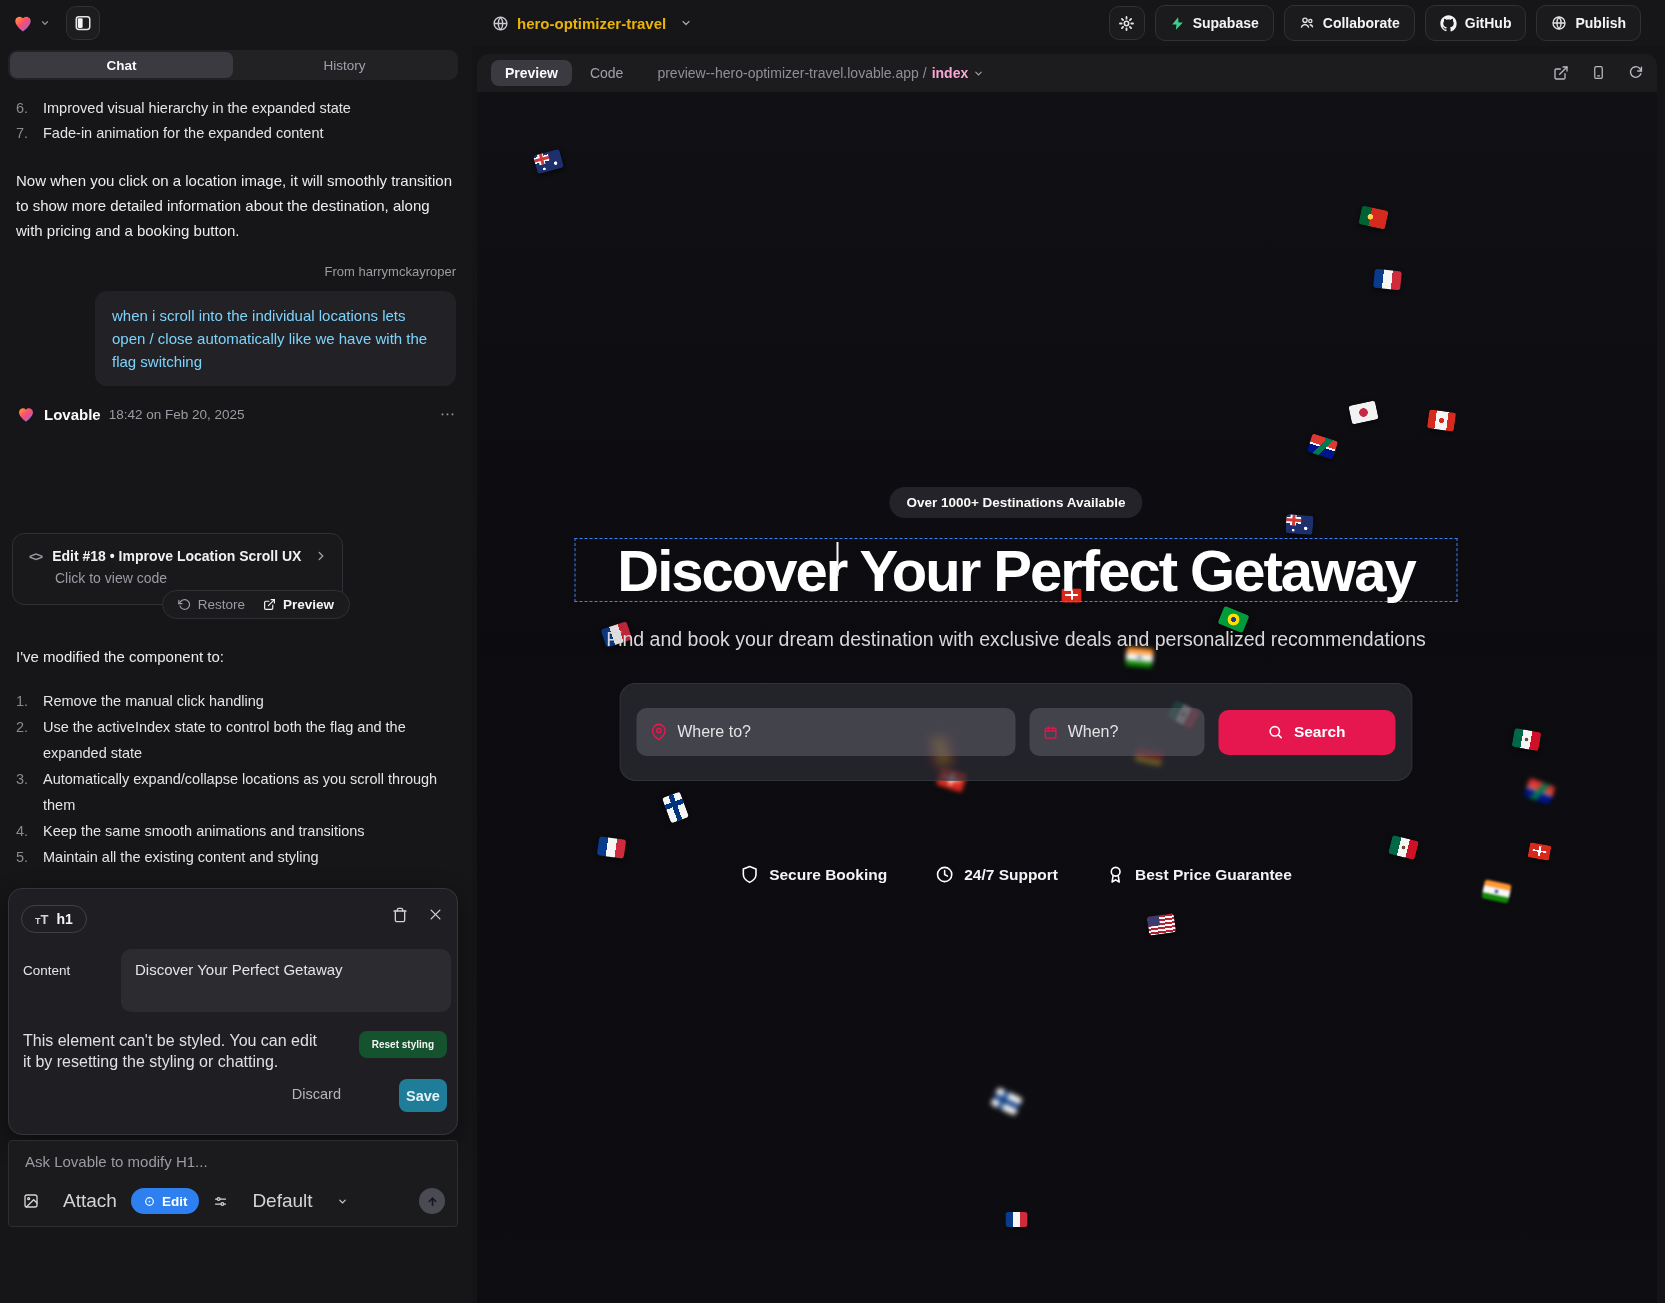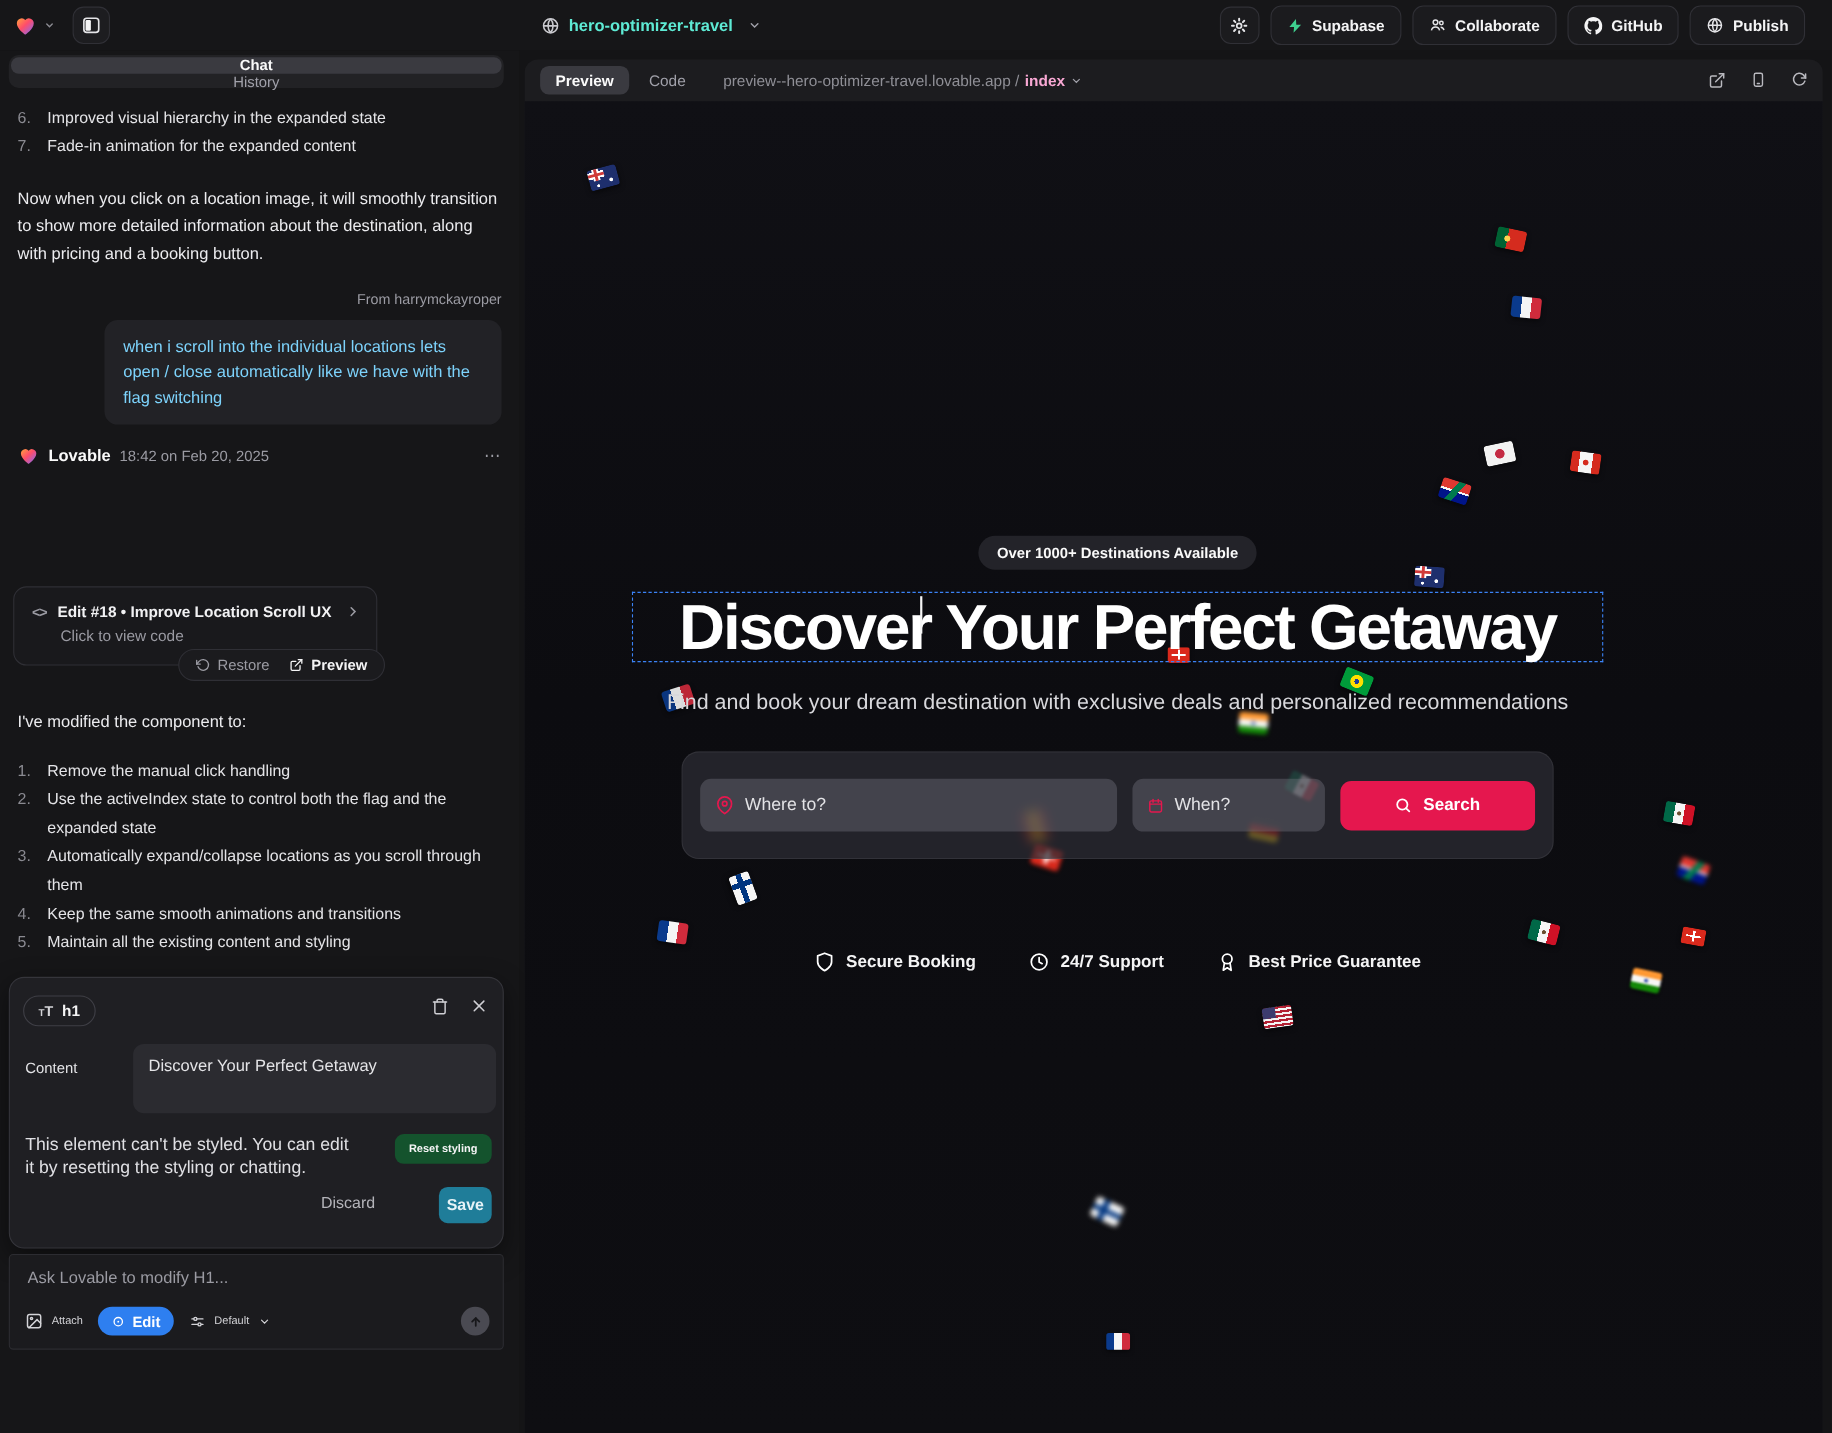--- a/index.html
+++ b/index.html
@@ -8,31 +8,31 @@
 
   
   .topbar { position:absolute; left:0; top:0; width:1665px; height:46px; background:#161618; }
   .topbar-left { position:absolute; left:12px; top:0; height:46px; display:flex; align-items:center; gap:6px; }
   .logo-heart { width:22px; height:22px; display:block; }
   .logo-chev { color:#8a8a91; display:flex; }
   .panel-toggle { margin-left:10px; width:34px; height:34px; border:1px solid #303036; border-radius:10px;
     background:#1d1d20; display:flex; align-items:center; justify-content:center; cursor:pointer; }
   .project { position:absolute; left:492px; top:0; height:46px; display:flex; align-items:center; gap:8px; }
   .project .globe { color:#c9c9ce; display:flex; }
-  .project-name { color:#5eead4; font-size:15px; font-weight:700; }
+  .project-name { color:#eab308; font-size:15px; font-weight:700; }
   .project .chev { color:#a1a1aa; display:flex; margin-left:6px; }
   .topbar-right { position:absolute; right:24px; top:0; height:46px; display:flex; align-items:center; gap:10px; }
   .tb-btn { height:24px; display:flex; align-items:center; gap:8px; padding:17px 14px; border:1px solid #303036;
     border-radius:10px; background:#1b1b1e; color:#f4f4f5; font-size:14px; font-weight:600; cursor:pointer; }
   .tb-icon-btn { width:36px; height:34px; padding:0; justify-content:center; }
 
   
   .chat-col { position:absolute; left:0; top:46px; width:472px; bottom:0; background:#161618; }
   .tabs { position:absolute; left:8px; right:14px; top:4px; height:30px; background:#222225; border-radius:9px;
-    display:flex; padding:2px;flex-direction:column; }
+    display:flex; padding:2px; }
   .tab { flex:1; display:flex; align-items:center; justify-content:center; font-size:13.5px; color:#a1a1aa;
     border-radius:7px; cursor:pointer; }
   .tab.active { background:#3a3a40; color:#fafafa; font-weight:600; }
 
   .chat-block { position:absolute; left:16px; right:16px; color:#e4e4e7; }
   .num-item { display:flex; font-size:14.5px; line-height:17px; }
   .num-item .num { width:27px; color:#8a8a91; text-align:left; flex:none; }
   .para { font-size:15px; line-height:25px; color:#ececef; }
   .from-label { text-align:right; font-size:13px; color:#9b9ba3; }
   .user-bubble { position:absolute; left:95px; right:16px; background:#222226; border-radius:12px;
@@ -82,21 +82,21 @@
   .save-btn { position:absolute; right:10px; top:190px; width:48px; height:33px; background:#1f7d99; border-radius:8px;
     color:#e6f3f7; font-size:14.5px; font-weight:600; display:flex; align-items:center; justify-content:center; cursor:pointer; }
 
   
   .ask-box { position:absolute; left:8px; width:450px; top:1094px; height:87px; background:#1b1b1e;
     border:1px solid #2c2c31; border-radius:4px; }
   .ask-input { position:absolute; left:16px; top:12px; width:410px; background:transparent; border:none; outline:none;
     color:#e4e4e7; font-size:15px; font-family:"Liberation Sans", sans-serif; }
   .ask-input::placeholder { color:#9b9ba3; }
   .ask-row { position:absolute; left:14px; right:12px; bottom:12px; display:flex; align-items:center; gap:14px; }
-  .ask-item { display:flex; align-items:center; gap:8px; color:#d4d4d8; font-size:10px; cursor:pointer;justify-content:space-between; }
+  .ask-item { display:flex; align-items:center; gap:24px; color:#d4d4d8; font-size:19px; cursor:pointer;justify-content:space-between; }
   .edit-pill { display:flex; align-items:center; gap:6px; background:#2e7ff0; border-radius:14px; height:26px;
     padding:0 12px; color:#fff; font-size:13.5px; font-weight:600; cursor:pointer; }
   .send-btn { margin-left:auto; width:26px; height:26px; border-radius:50%; background:#4a4a52; display:flex;
     align-items:center; justify-content:center; cursor:pointer; }
 
   
   .preview-panel { position:absolute; left:477px; top:54px; right:8px; bottom:0; background:#1c1c1f;
     border-radius:12px 12px 0 0; }
   .pv-toolbar { position:absolute; left:0; top:0; right:0; height:38px; display:flex; align-items:center; padding:0 14px; }
   .pv-tab { font-size:14px; color:#a1a1aa; cursor:pointer; }

